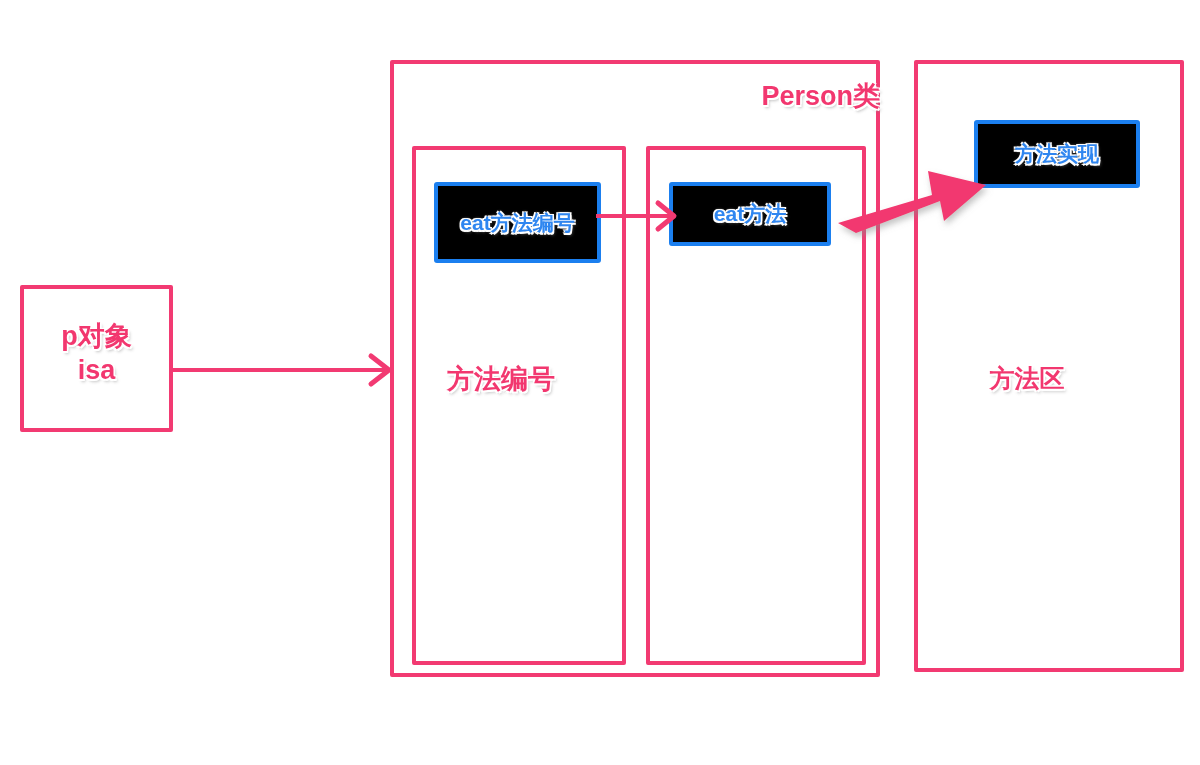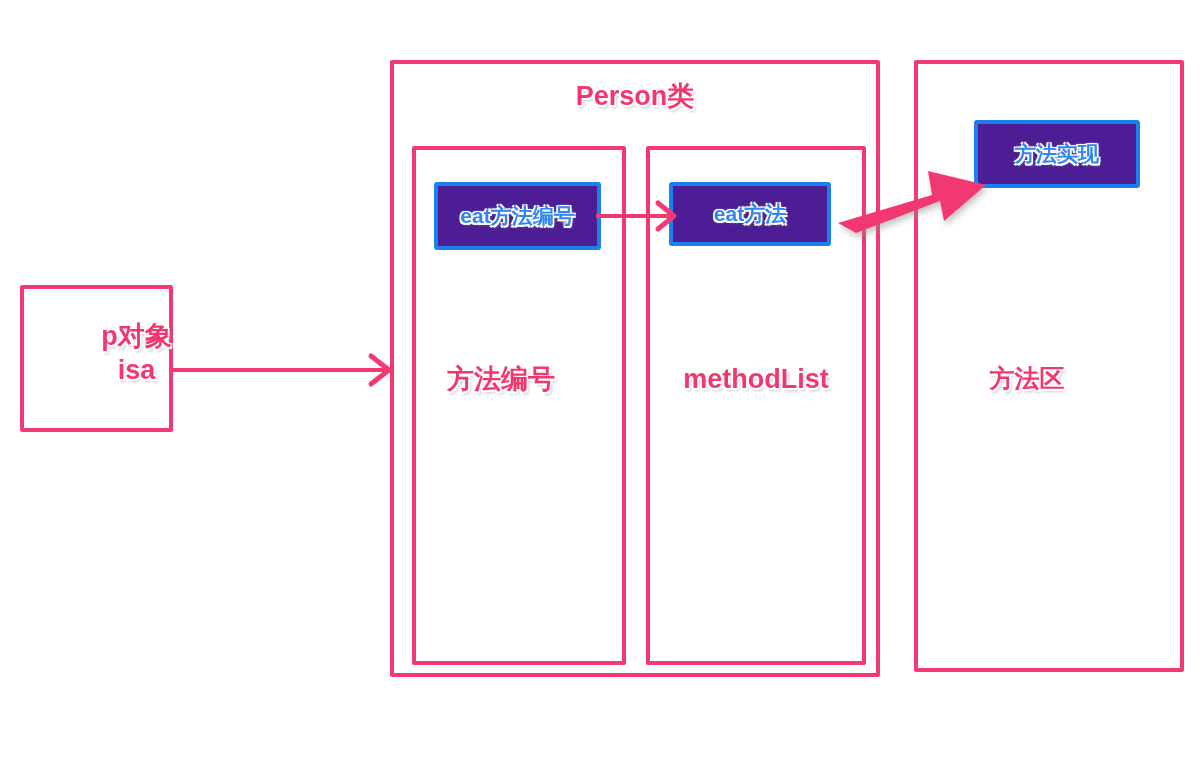--- a/index.html
+++ b/index.html
@@ -22,21 +22,21 @@
   .pink-box {
     position: absolute;
     border: 4px solid #f23a72;
     background: transparent;
     box-sizing: border-box;
     border-radius: 2px;
   }
   .blue-box {
     position: absolute;
     border: 4px solid #1b7fef;
-    background: #4c1d95;
+    background: #000000;
     box-sizing: border-box;
     border-radius: 3px;
     display: flex;
     align-items: center;
     justify-content: center;
   }
 
   
   .lbl {
     position: absolute;
@@ -68,26 +68,26 @@
        2px 3px 3px rgba(120,120,120,0.45);
   }
 
   
   #p-object-box { left: 20px;  top: 285px; width: 153px; height: 147px; }
   #person-class-box { left: 390px; top: 60px;  width: 490px; height: 617px; }
   #method-number-col { left: 412px; top: 146px; width: 214px; height: 519px; }
   #method-list-col   { left: 646px; top: 146px; width: 220px; height: 519px; }
   #method-area-box   { left: 914px; top: 60px;  width: 270px; height: 612px; }
 
-  #eat-number-box { left: 434px; top: 182px; width: 167px; height: 68px; font-size: 21px; }
+  #eat-number-box { left: 434px; top: 182px; width: 167px; height: 81px; font-size: 21px; }
   #eat-method-box { left: 669px; top: 182px; width: 162px; height: 64px; font-size: 21px; }
   #method-impl-box { left: 974px; top: 120px; width: 166px; height: 68px; font-size: 21px; }
 
-  #p-object-label   { left: 20px;  top: 320px; width: 153px; font-size: 27px; padding-left: 40px; }
-  #person-class-label { left: 390px; top: 80px; width: 490px; font-size: 27px; }
+  #p-object-label   { left: 20px;  top: 320px; width: 153px; font-size: 27px; }
+  #person-class-label { left: 390px; top: 80px; width: 490px; font-size: 27px; text-align: right; }
   #method-number-label { left: 412px; top: 363px; width: 178px; font-size: 27px; }
   #method-list-label   { left: 646px; top: 363px; width: 220px; font-size: 27px; }
   #method-area-label   { left: 914px; top: 363px; width: 226px; font-size: 25px; }
 
   
   .connector { position: absolute; }
   #isa-arrow { left: 173px; top: 350px; width: 225px; height: 40px; }
   #eat-link-arrow { left: 596px; top: 195px; width: 84px; height: 42px; }
   #impl-arrow { left: 836px; top: 155px; width: 160px; height: 90px; }
 </style>
@@ -107,21 +107,20 @@
     <polyline points="198,6 216,20 198,34" fill="none" stroke="#f23a72" stroke-width="5" stroke-linecap="round" stroke-linejoin="round"></polyline>
   </svg>
 
   <div class="pink-box" id="person-class-box"></div>
   <div class="lbl pink-text" id="person-class-label">Person类</div>
 
   <div class="pink-box" id="method-number-col"></div>
   <div class="lbl pink-text" id="method-number-label">方法编号</div>
 
   <div class="pink-box" id="method-list-col"></div>
-  <div class="lbl pink-text" id="method-list-label">methodList</div>
 
   <div class="blue-box" id="eat-number-box">
     <span class="blue-text">eat方法编号</span>
   </div>
   <div class="blue-box" id="eat-method-box">
     <span class="blue-text">eat方法</span>
   </div>
 
   <svg class="connector" id="eat-link-arrow" viewBox="0 0 84 42">
     <line x1="0" y1="21" x2="74" y2="21" stroke="#f23a72" stroke-width="4"></line>

